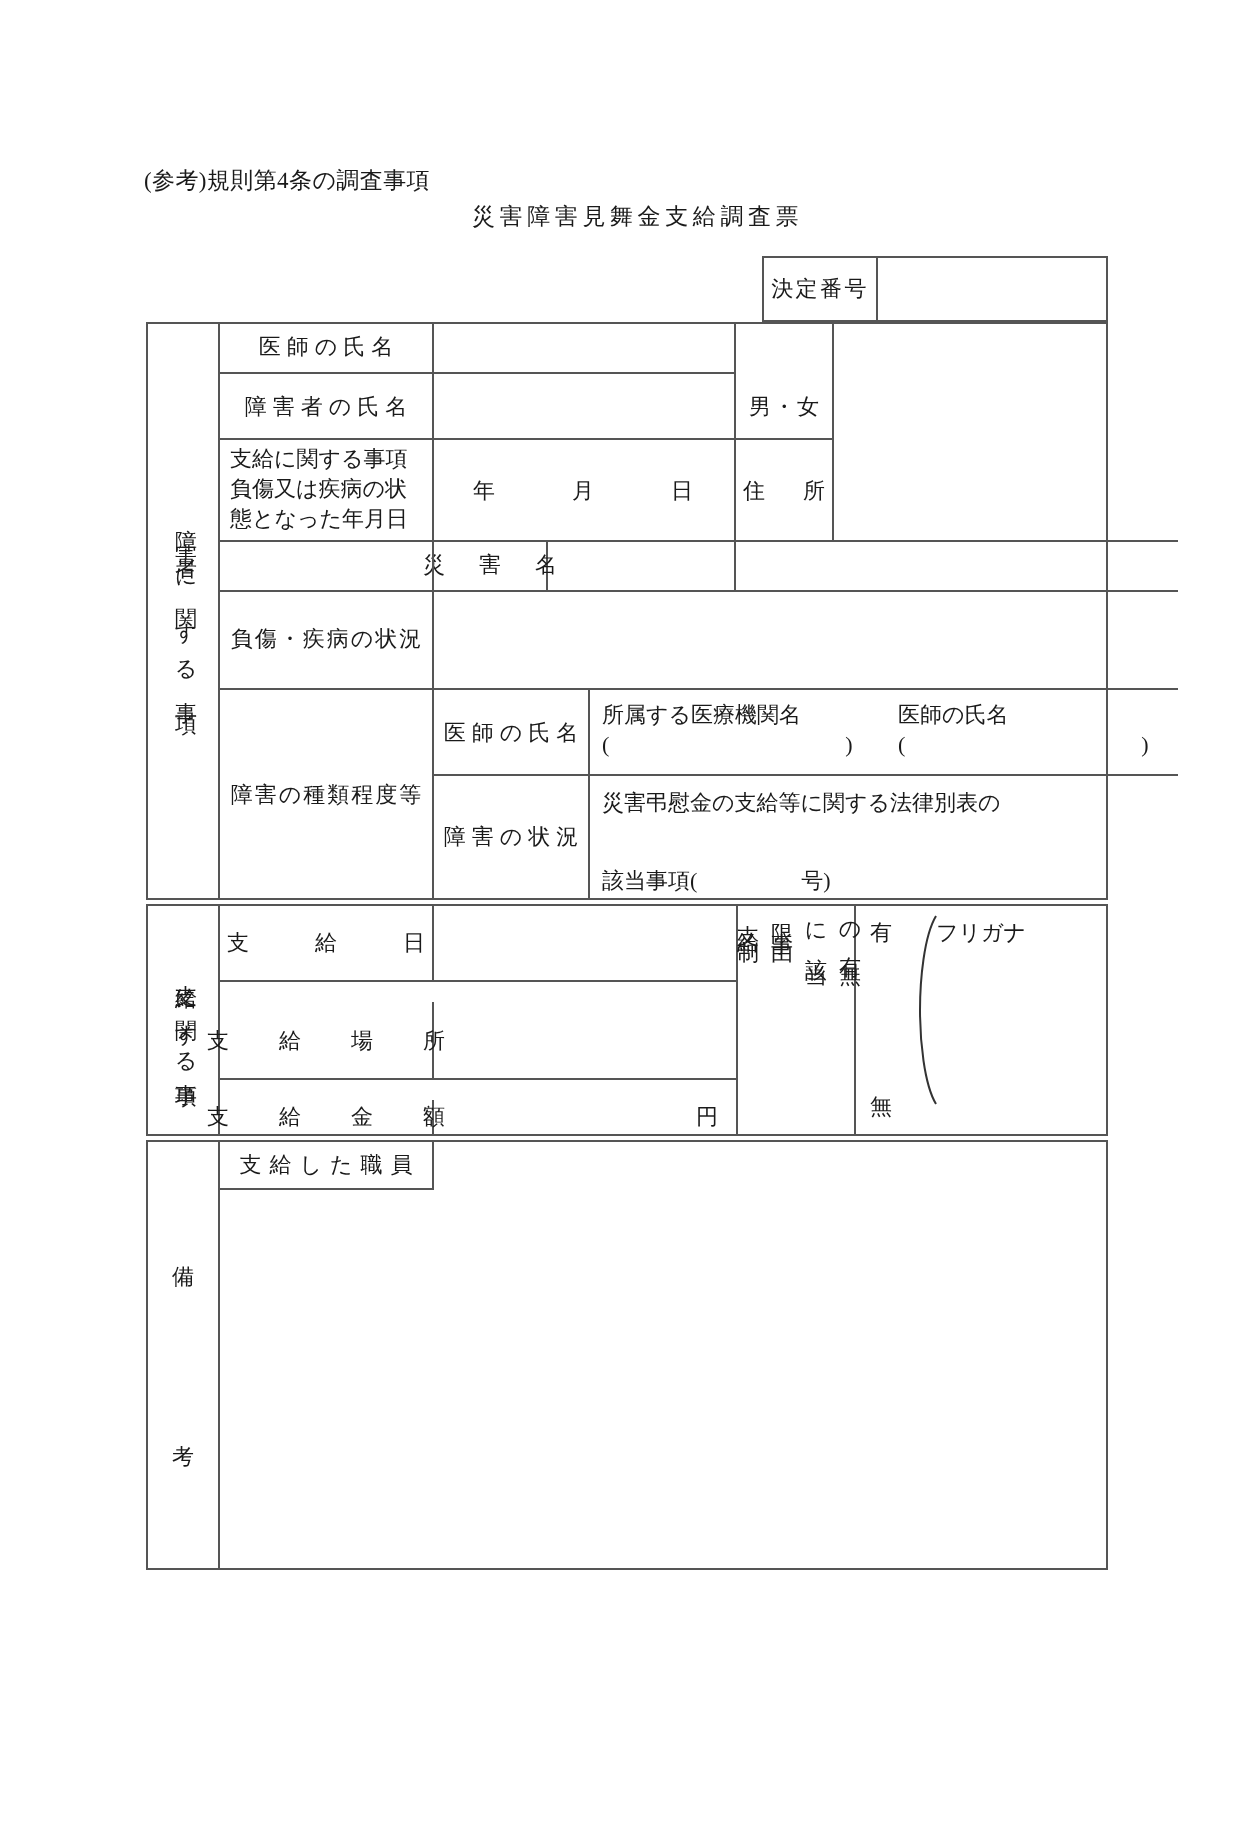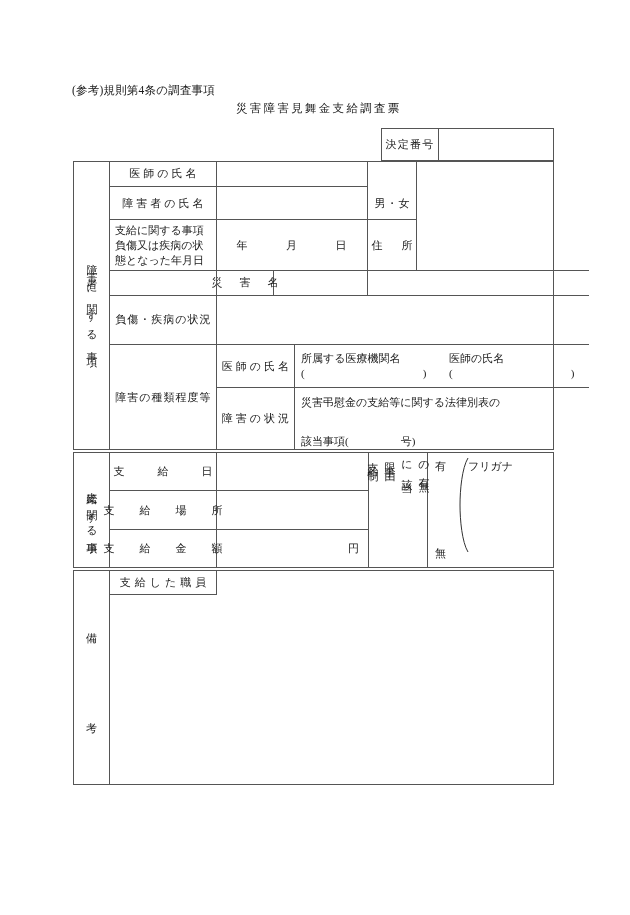--- a/index.html
+++ b/index.html
@@ -306,21 +306,21 @@
       </div>
     </div>
   </div>
 
   <div class="tbl" style="top:452px; height:116px;">
     <div class="row" style="height:100%;">
       <div class="vlabel br vlabel-wide" style="width:36px; letter-spacing:2px;">支給に関する事項</div>
 
       <div style="flex:1; display:flex;">
 
-        <div style="width:258px; display:flex; flex-direction:column;">
+        <div style="width:258px; display:flex; flex-direction:column;gap:10px;">
           <div class="row" style="height:38px;">
             <div class="lab br bb" style="width:107px; letter-spacing:11px; text-indent:11px;">支　給　日</div>
             <div class="cell bb" style="flex:1;"></div>
           </div>
           <div class="row" style="height:39px;">
             <div class="lab br bb" style="width:107px; letter-spacing:7px; text-indent:7px;">支　給　場　所</div>
             <div class="cell bb" style="flex:1;"></div>
           </div>
           <div class="row" style="flex:1;">
             <div class="lab br" style="width:107px; letter-spacing:7px; text-indent:7px;">支　給　金　額</div>

